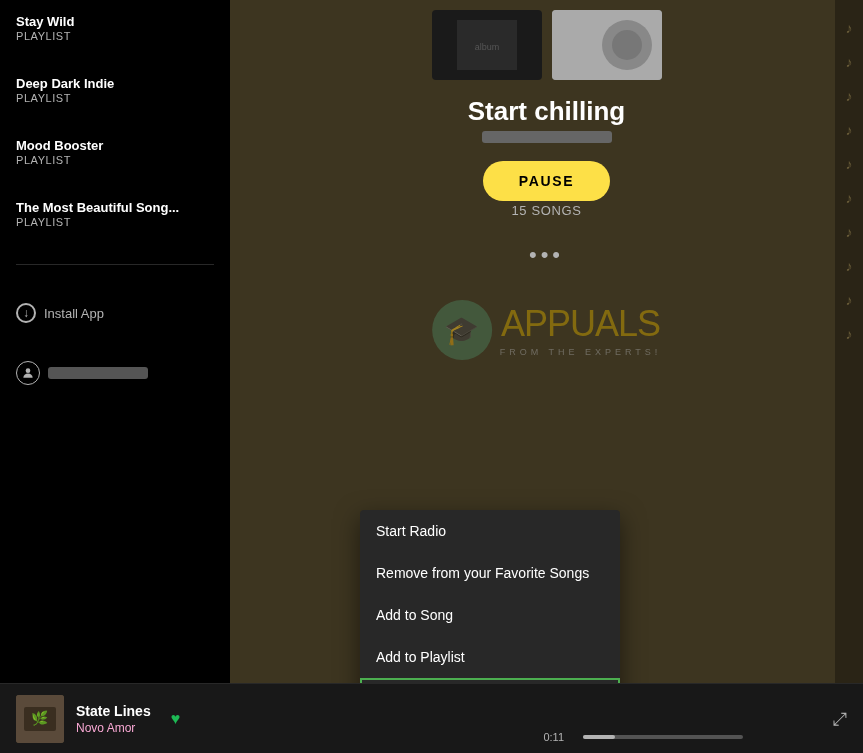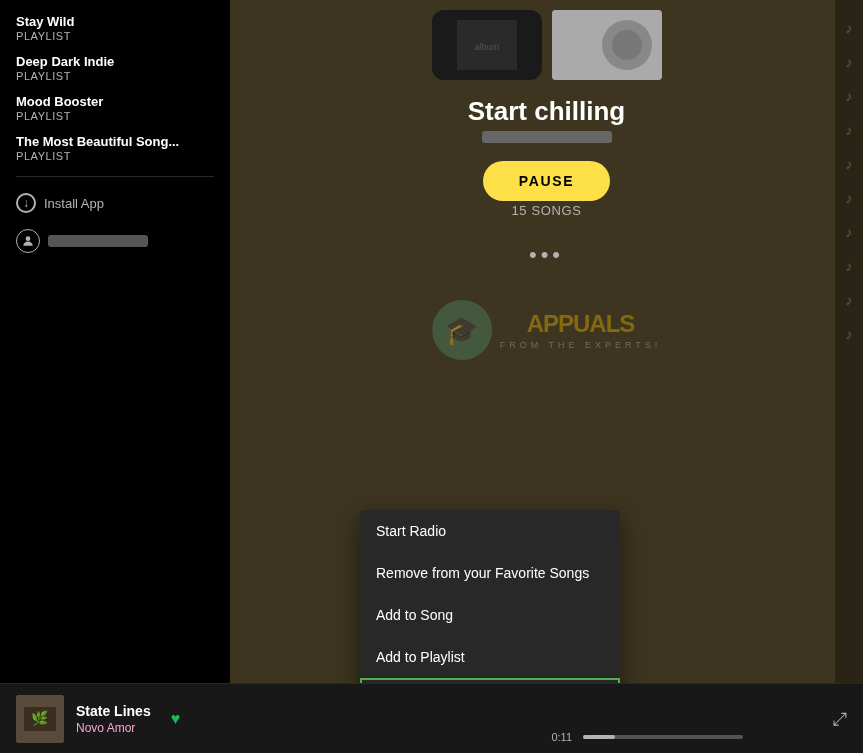--- a/index.html
+++ b/index.html
@@ -28,20 +28,21 @@
     }
 
     
     .sidebar {
       width: 230px;
       background: #000;
       display: flex;
       flex-direction: column;
       padding: 8px 0;
       flex-shrink: 0;
+      gap: 22px;
     }
 
     .sidebar-item {
       padding: 6px 16px;
       cursor: pointer;
     }
 
     .sidebar-item-name {
       font-size: 13px;
       font-weight: 700;
@@ -149,21 +150,21 @@
       justify-content: center;
       padding-top: 10px;
       gap: 10px;
       width: 100%;
     }
 
     .album-art-1 {
       width: 110px;
       height: 70px;
       background: #1a1a1a;
-      border-radius: 12px;
+      border-radius: 4px;
       overflow: hidden;
       display: flex;
       align-items: center;
       justify-content: center;
       color: #555;
       font-size: 10px;
     }
 
     .album-art-2 {
       width: 110px;
@@ -245,22 +246,22 @@
       height: 60px;
       background: #4a7c59;
       border-radius: 50%;
       display: flex;
       align-items: center;
       justify-content: center;
       font-size: 28px;
     }
 
     .watermark-text {
-      font-size: 24px;
-      font-weight: 700;
+      font-size: 36px;
+      font-weight: 400;
       color: #c8a000;
       letter-spacing: -1px;
     }
 
     .watermark-sub {
       font-size: 9px;
       color: #a0a0a0;
       letter-spacing: 4px;
       margin-top: 2px;
     }
@@ -340,21 +341,21 @@
       margin-left: 8px;
       cursor: pointer;
     }
 
     .progress-area {
       position: absolute;
       right: 120px;
       bottom: 10px;
       display: flex;
       align-items: center;
-      gap: 11px;
+      gap: 19px;
     }
 
     .progress-time {
       font-size: 11px;
       color: #b3b3b3;
     }
 
     .progress-bar-bg {
       width: 160px;
       height: 4px;

